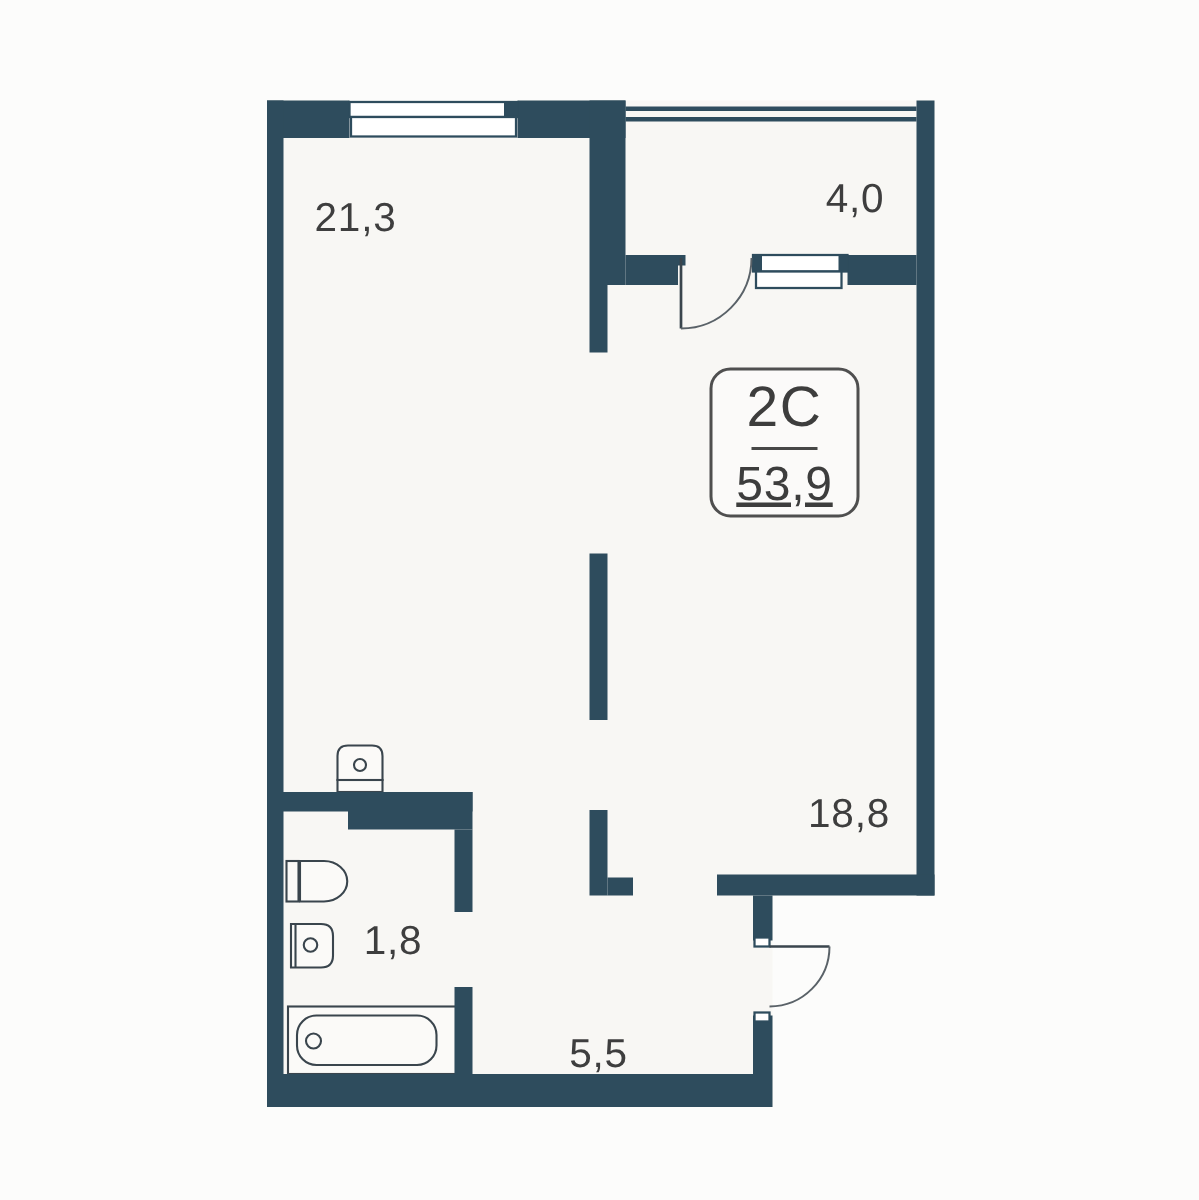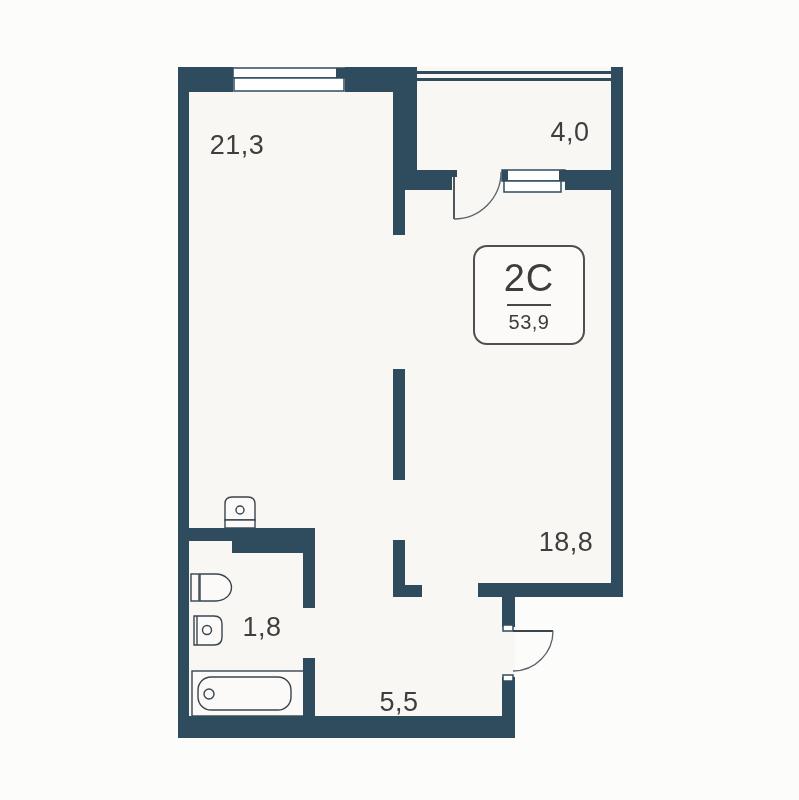--- a/index.html
+++ b/index.html
@@ -24,28 +24,28 @@
   .arc{fill:none;stroke:#5a6268;stroke-width:1.3;}
   .leaf{stroke:var(--line);stroke-width:1.8;}
   .winframe{fill:#ffffff;stroke:var(--wall);stroke-width:1.5;}
   .winjamb{fill:var(--wall);}
   .room-label{
     position:absolute;transform:translateX(-50%);
     color:var(--text);font-size:27px;line-height:1;letter-spacing:.5px;
     white-space:nowrap;
   }
   .type-badge{
-    position:absolute;left:473px;top:245px;width:112px;height:100px;
+    position:absolute;left:473px;top:245px;width:100px;height:100px;
     box-sizing:border-box;border:2px solid #4f4f4f;border-radius:14px;
     background:#fbfaf9;display:flex;flex-direction:column;
     align-items:center;justify-content:center;color:#3d3d3d;
   }
   .type-badge .type{font-size:38px;line-height:1;font-weight:500;letter-spacing:1px;}
   .type-badge .divider{width:44px;border-top:2px solid #474747;margin:7px 0 6px 0;}
-  .type-badge .area{font-size:20px;line-height:1;letter-spacing:.5px;}
+  .type-badge .area{font-size:32px;line-height:1;letter-spacing:.5px;text-decoration:underline;}
 </style>
 </head>
 <body>
 
 <div class="stage">
 
   <svg width="799" height="800" viewBox="0 0 799 800">
 
     <path class="interior" d="M178,67 H623 V597 H515 V738 H178 Z"></path>
 

